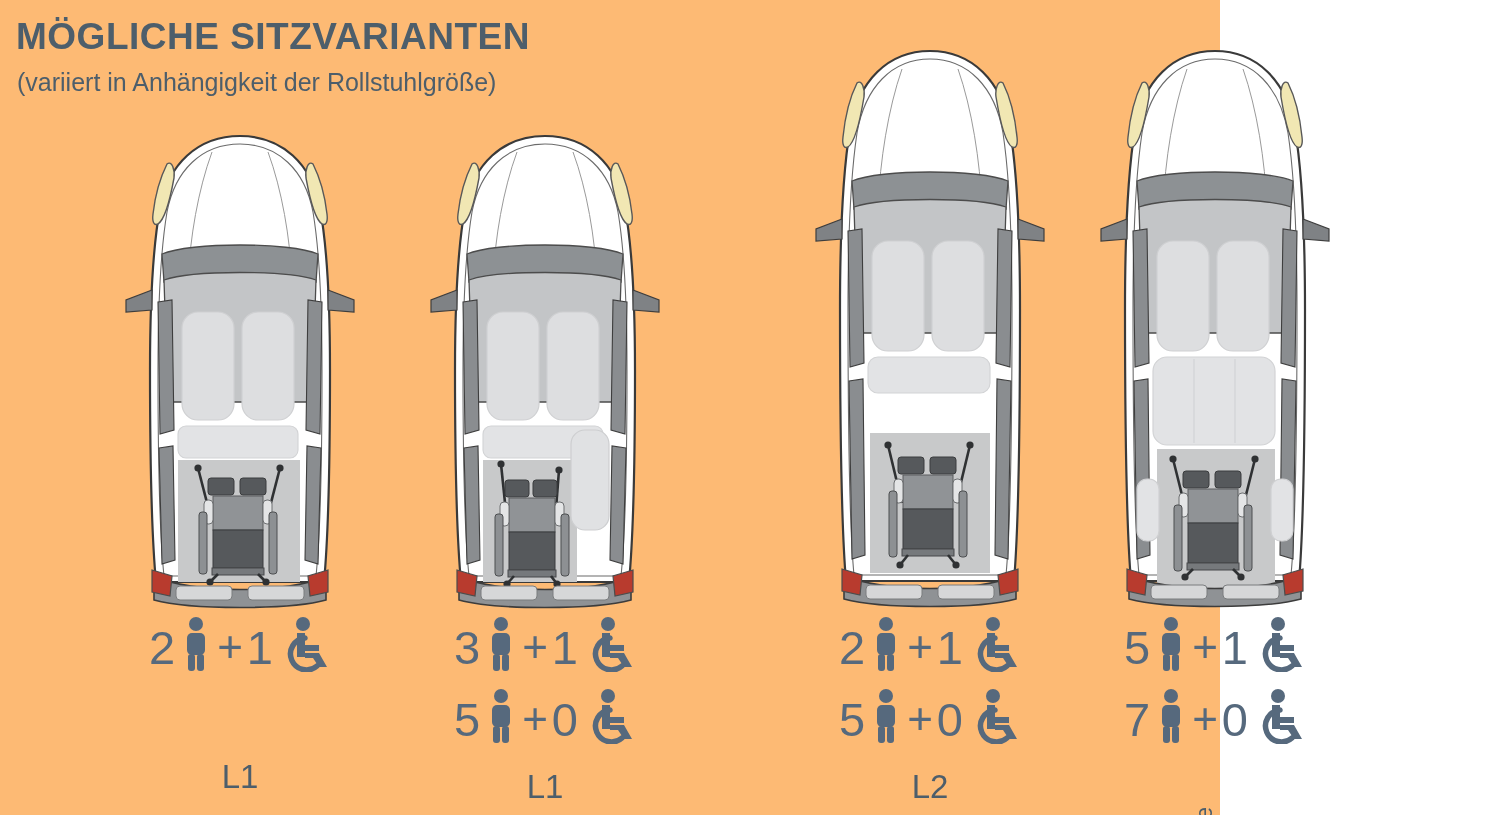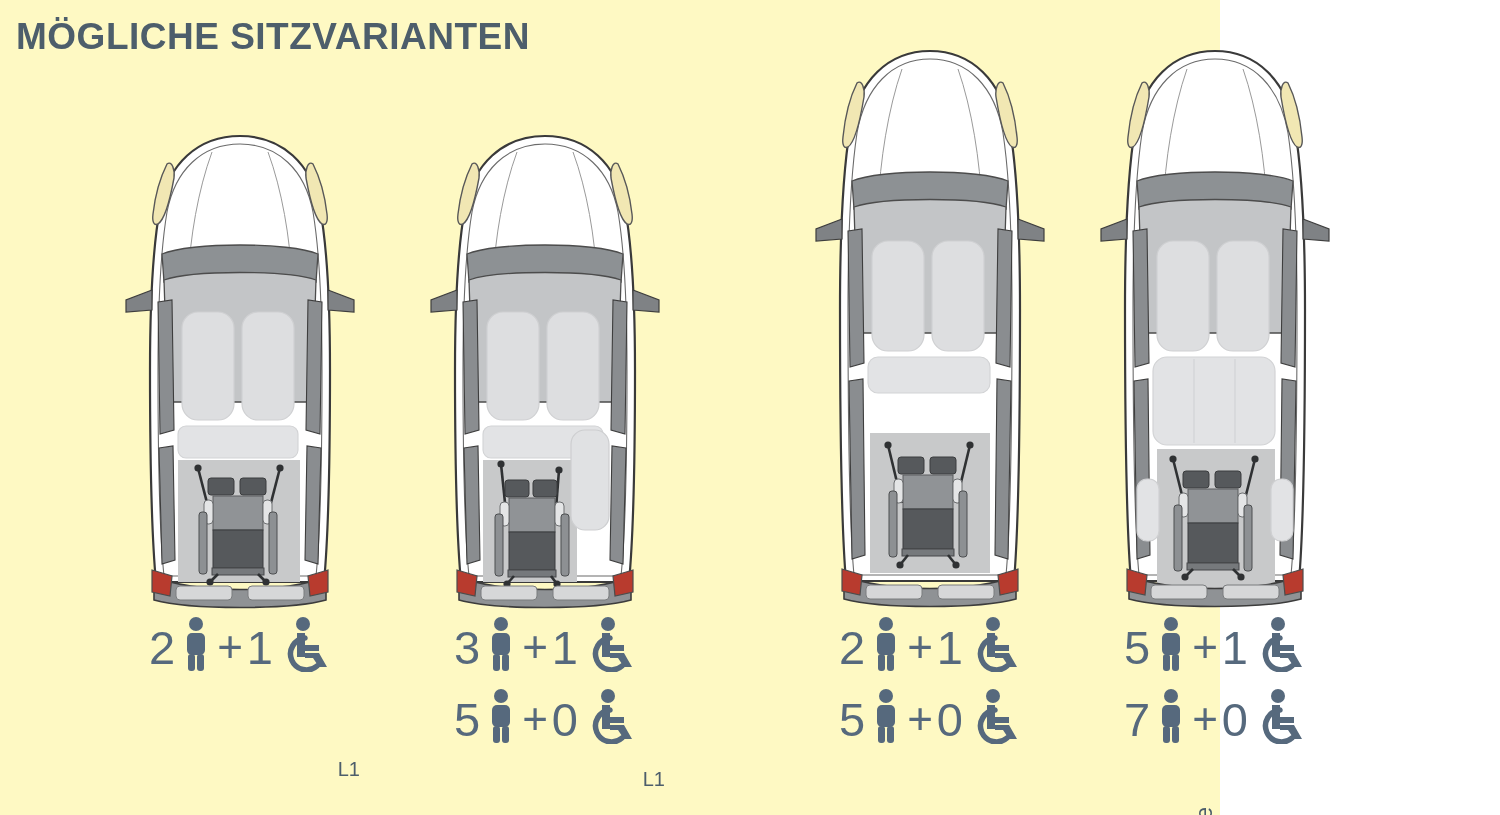--- a/index.html
+++ b/index.html
@@ -2,21 +2,21 @@
 <html><head>
 <meta charset="utf-8">
 <style>
   * { box-sizing: border-box; margin: 0; padding: 0; }
   html, body {
     width: 1500px; height: 815px;
     background: #ffffff;
     font-family: "Liberation Sans", sans-serif;
     overflow: hidden;
   }
-  #stage { position: relative; width: 1220px; height: 815px; background: #fef9c3; text-decoration: underline; }
+  #stage { position: relative; width: 1220px; height: 815px; background: #fdba74; text-decoration: underline; }
 
   
   .title {
     position: absolute; left: 16px; top: 16px;
     font-size: 37px; font-weight: bold; letter-spacing: .5px;
     color: #4d5e6b; white-space: nowrap;
   }
   .subtitle {
     position: absolute; left: 17px; top: 68px;
     font-size: 25px; font-weight: normal; color: #4d5e6b; white-space: nowrap;
@@ -39,29 +39,30 @@
   .rowline {
     display: flex; align-items: center; justify-content: center;
     color: #56697d; font-size: 47px; line-height: 1;
     height: 62px;
   }
   .rowline .num { font-size: 47px; font-weight: normal; }
   .rowline .plus { font-size: 44px; margin: 0 4px 0 6px; }
   .rowline .gap { width: 6px; }
   .ic { display: inline-block; vertical-align: middle; }
   .label {
-    margin-top: 18px; font-size: 20px; color: #4d5e6b; text-align: right;
+    margin-top: 18px; font-size: 33px; color: #4d5e6b; text-align: center;
   }
 </style>
 </head>
 <body>
 
 <div id="stage">
 
   <div class="title">MÖGLICHE SITZVARIANTEN</div>
+  <div class="subtitle">(variiert in Anhängigkeit der Rollstuhlgröße)</div>
 
   <div class="footnote">* Zwei optionale Dreh-Klappsitze in 3.Sitzreihe</div>
 
   <div class="variant" style="left:120px; top:130px; width:240px;">
     <div class="car-wrap" style="left:0; top:0;">
       <svg width="240" height="480" viewBox="0 0 240 480">
 
         <path d="M120 6 C78 6 48 34 40 78 C33 116 30 170 30 240 C30 330 32 410 36 452 L204 452 C208 410 210 330 210 240 C210 170 207 116 200 78 C192 34 162 6 120 6 Z" fill="#ffffff" stroke="#3a3a3a" stroke-width="2.2"></path>
 
         <path d="M120 14 C82 14 55 40 47 82 C41 118 38 172 38 240 C38 330 40 408 44 446 L196 446 C200 408 202 330 202 240 C202 172 199 118 193 82 C185 40 158 14 120 14 Z" fill="none" stroke="#6b6b6b" stroke-width="1.1"></path>
@@ -335,20 +336,21 @@
         <span class="gap"></span>
         <span class="ic">
           <svg width="52" height="56" viewBox="0 0 52 56">
               <circle cx="24" cy="8" r="7" fill="#56697d"></circle>
               <path d="M18 17 h8 v12 h14 v6 h-14 v6 h-8 z" fill="#56697d"></path>
               <path d="M26 37 h14 l8 14 h-8 l-6 -9 h-8 z" fill="#56697d"></path>
               <path d="M26 22 a16 16 0 1 0 12 28" fill="none" stroke="#56697d" stroke-width="5.5" stroke-linecap="round"></path>
             </svg>
         </span>
       </div>
+      <div class="label">L2</div>
     </div>
   </div>
 
   <div class="variant" style="left:1095px; top:45px; width:240px;">
     <div class="car-wrap" style="left:0; top:0;">
       <svg width="240" height="565" viewBox="0 0 240 565">
         <path d="M120 6 C78 6 48 36 40 84 C33 126 30 186 30 264 C30 380 32 490 36 536 L204 536 C208 490 210 380 210 264 C210 186 207 126 200 84 C192 36 162 6 120 6 Z" fill="#ffffff" stroke="#3a3a3a" stroke-width="2.2"></path>
         <path d="M120 14 C82 14 55 42 47 88 C41 128 38 188 38 264 C38 380 40 488 44 530 L196 530 C200 488 202 380 202 264 C202 188 199 128 193 88 C185 42 158 14 120 14 Z" fill="none" stroke="#6b6b6b" stroke-width="1.1"></path>
         <path d="M92 24 C78 64 70 116 68 162" fill="none" stroke="#9a9a9a" stroke-width="1"></path>
         <path d="M148 24 C162 64 170 116 172 162" fill="none" stroke="#9a9a9a" stroke-width="1"></path>

